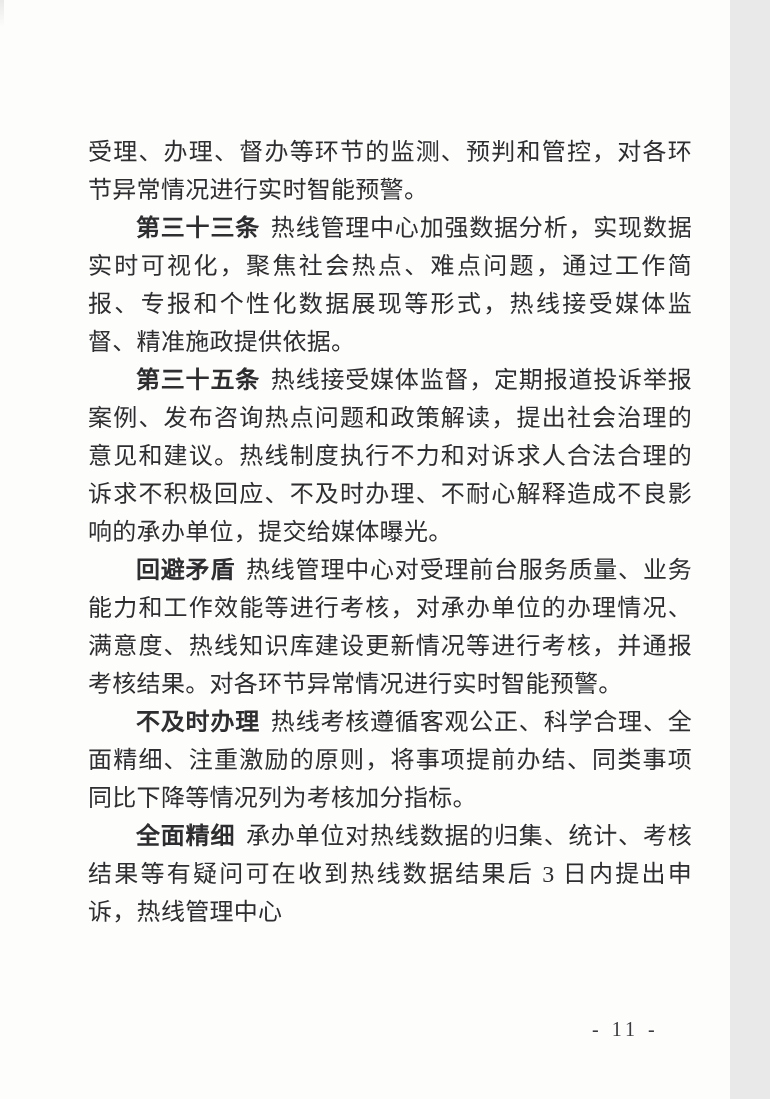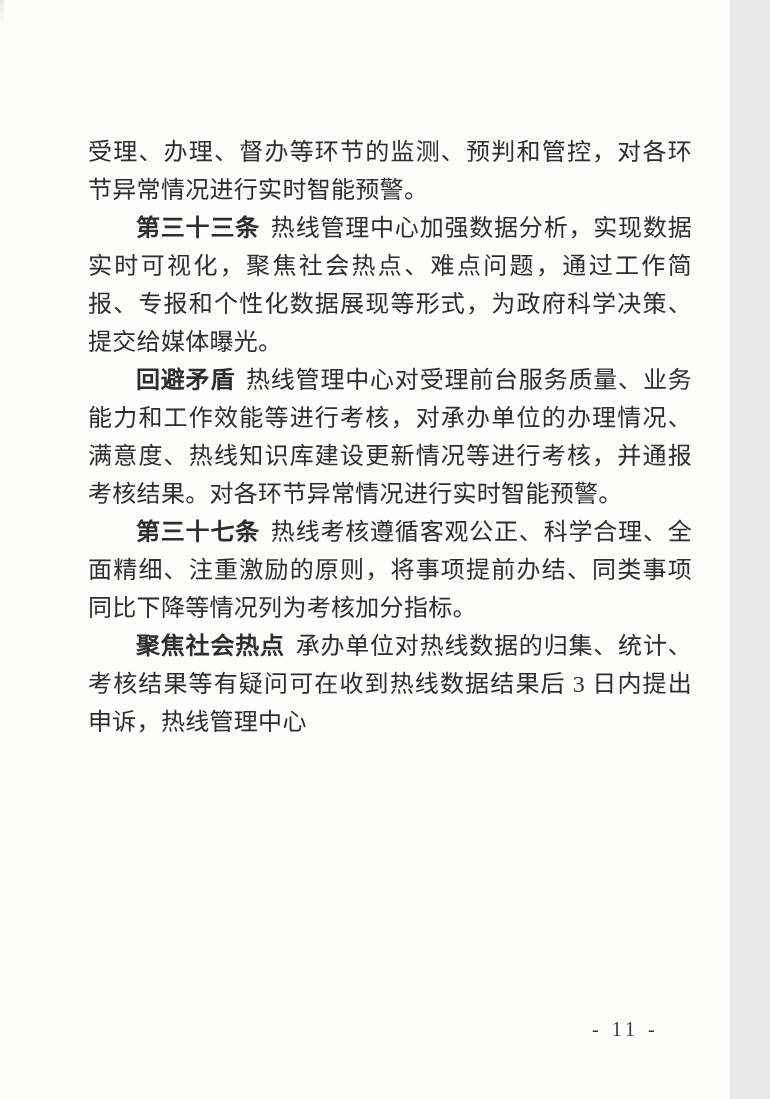--- a/index.html
+++ b/index.html
@@ -65,25 +65,26 @@
 </style>
 </head>
 <body>
 
 <main class="page" style="background: rgb(253, 253, 252); color: rgb(46, 46, 49);">
   <div class="scan-edge"></div>
 
   <section class="content">
   <p class="continuation"><span>受理、办理、督办等环节的监测、预判和管控，对各环节异常情况进行实时智能预警。</span></p>
 
-  <p class="article"><span class="article-number">第三十三条</span><span>热线管理中心加强数据分析，实现数据实时可视化，聚焦社会热点、难点问题，通过工作简报、专报和个性化数据展现等形式，为政府科学决策、提交给媒体曝光。</span></p>
+  <p class="article"><span class="article-number">第三十三条</span><span>热线管理中心加强数据分析，实现数据实时可视化，聚焦社会热点、难点问题，通过工作简报、专报和个性化数据展现等形式，热线接受媒体监督、精准施政提供依据。</span></p>
 
 
+  <p class="article"><span class="article-number">第三十五条</span><span>热线接受媒体监督，定期报道投诉举报案例、发布咨询热点问题和政策解读，提出社会治理的意见和建议。热线制度执行不力和对诉求人合法合理的诉求不积极回应、不及时办理、不耐心解释造成不良影响的承办单位，提交给媒体曝光。</span></p>
 
   <p class="article"><span class="article-number">回避矛盾</span><span>热线管理中心对受理前台服务质量、业务能力和工作效能等进行考核，对承办单位的办理情况、满意度、热线知识库建设更新情况等进行考核，并通报考核结果。对各环节异常情况进行实时智能预警。</span></p>
 
-  <p class="article"><span class="article-number">第三十七条</span><span>热线考核遵循客观公正、科学合理、全面精细、注重激励的原则，将事项提前办结、同类事项同比下降等情况列为考核加分指标。</span></p>
+  <p class="article"><span class="article-number">不及时办理</span><span>热线考核遵循客观公正、科学合理、全面精细、注重激励的原则，将事项提前办结、同类事项同比下降等情况列为考核加分指标。</span></p>
 
-  <p class="article"><span class="article-number">聚焦社会热点</span><span>承办单位对热线数据的归集、统计、考核结果等有疑问可在收到热线数据结果后 3 日内提出申诉，热线管理中心</span></p>
+  <p class="article"><span class="article-number">全面精细</span><span>承办单位对热线数据的归集、统计、考核结果等有疑问可在收到热线数据结果后 3 日内提出申诉，热线管理中心</span></p>
 </section>
 
   <div class="page-footer">- 11 -</div>
 </main>
 
 </body></html>

